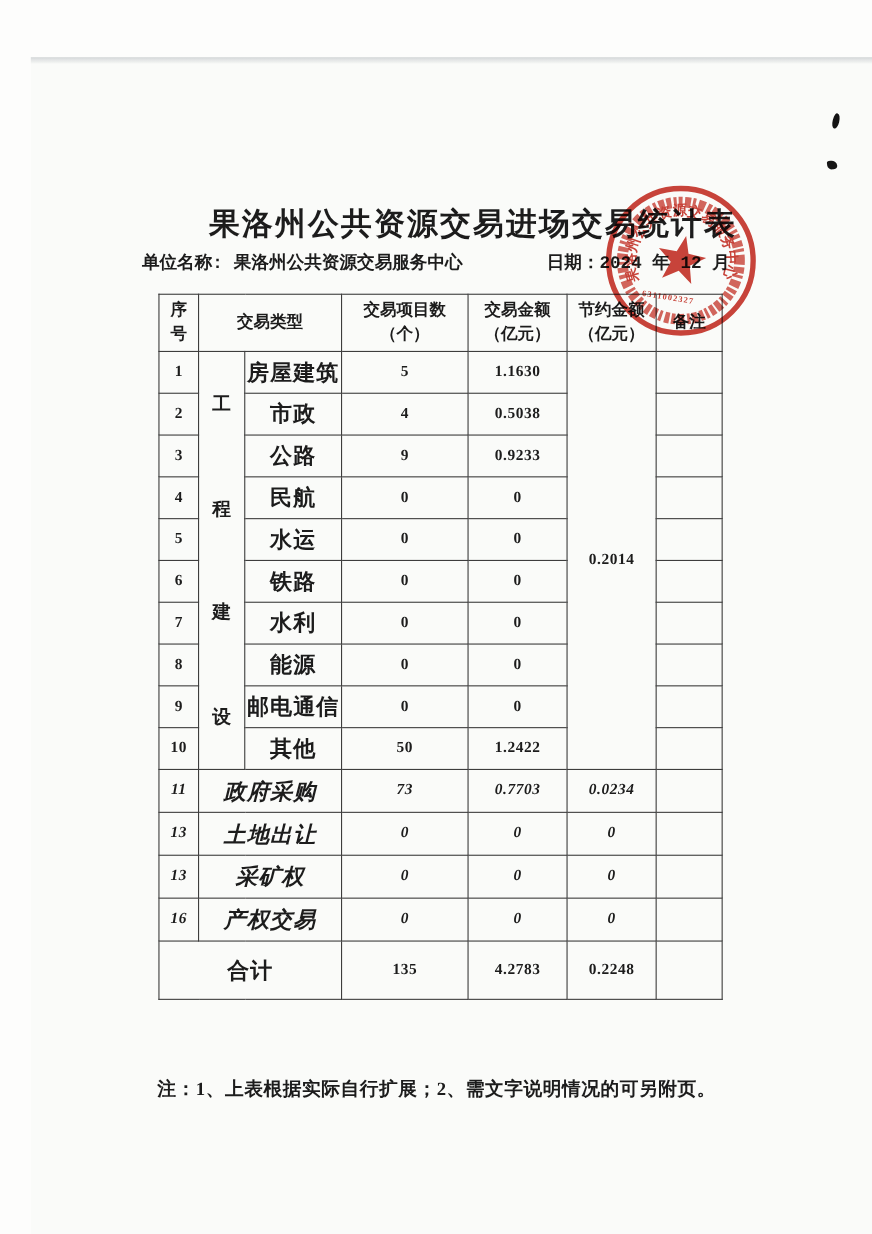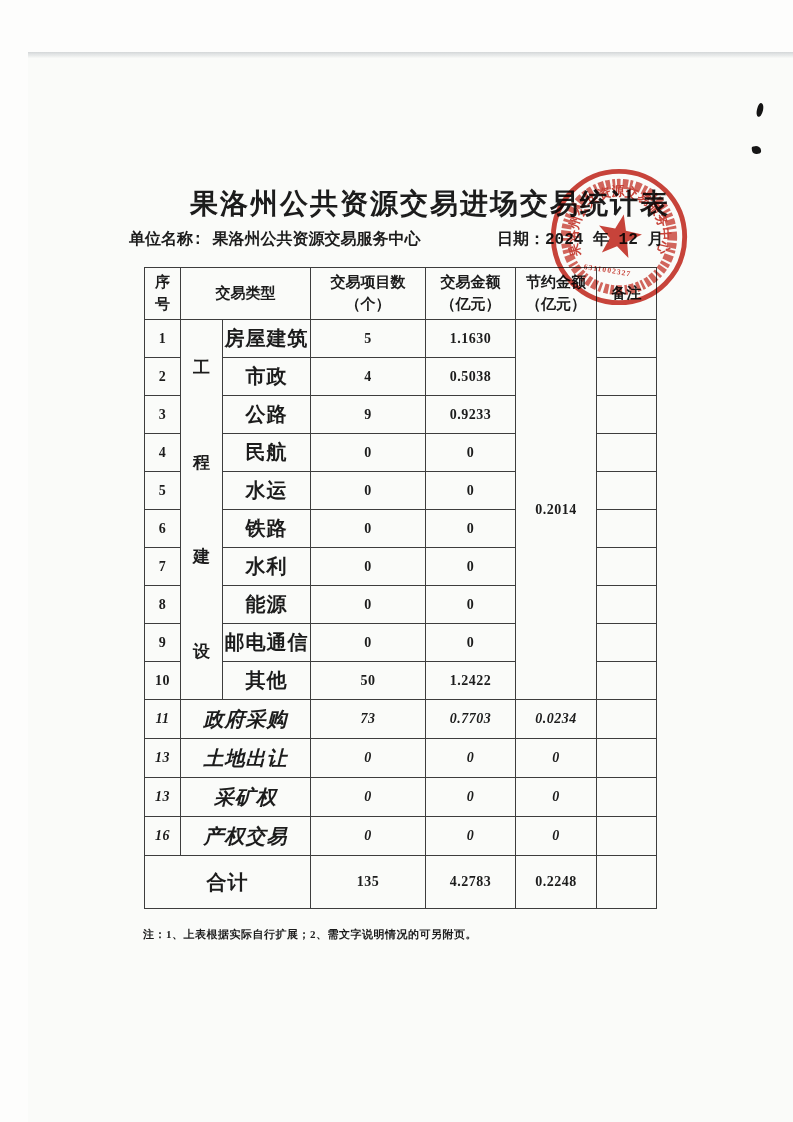--- a/index.html
+++ b/index.html
@@ -30,21 +30,21 @@
   th{font-size:15px;line-height:1.45;}
   tr.hdr{height:52px;}
   tr.r-g{height:38px;}
   tr.r-s{height:39px;font-style:italic;}
   tr.r-t{height:53px;}
   .cjk{font-size:20px;letter-spacing:1px;}
   .num{font-size:14px;letter-spacing:0.5px;}
   .no-wrap span{display:inline-block;width:1.15em;word-break:break-all;line-height:1.5;}
   .group-cell{font-size:17px;}
   .group-stack{display:flex;flex-direction:column;justify-content:space-around;height:378px;align-items:center;}
-  .foot-note{position:absolute;left:143px;top:927px;font-size:11px;font-weight:700;letter-spacing:0.5px;}
+  .foot-note{position:absolute;left:143px;top:978px;font-size:17px;font-weight:700;letter-spacing:0.5px;}
 
   .stamp{position:absolute;left:548px;top:166px;width:142px;height:142px;
     mix-blend-mode:multiply;opacity:0.88;}
 </style>
 </head>
 <body>
 
 <div class="page-tint"></div>
 <div class="scan-edge"></div>
 <div class="mark1"></div>

